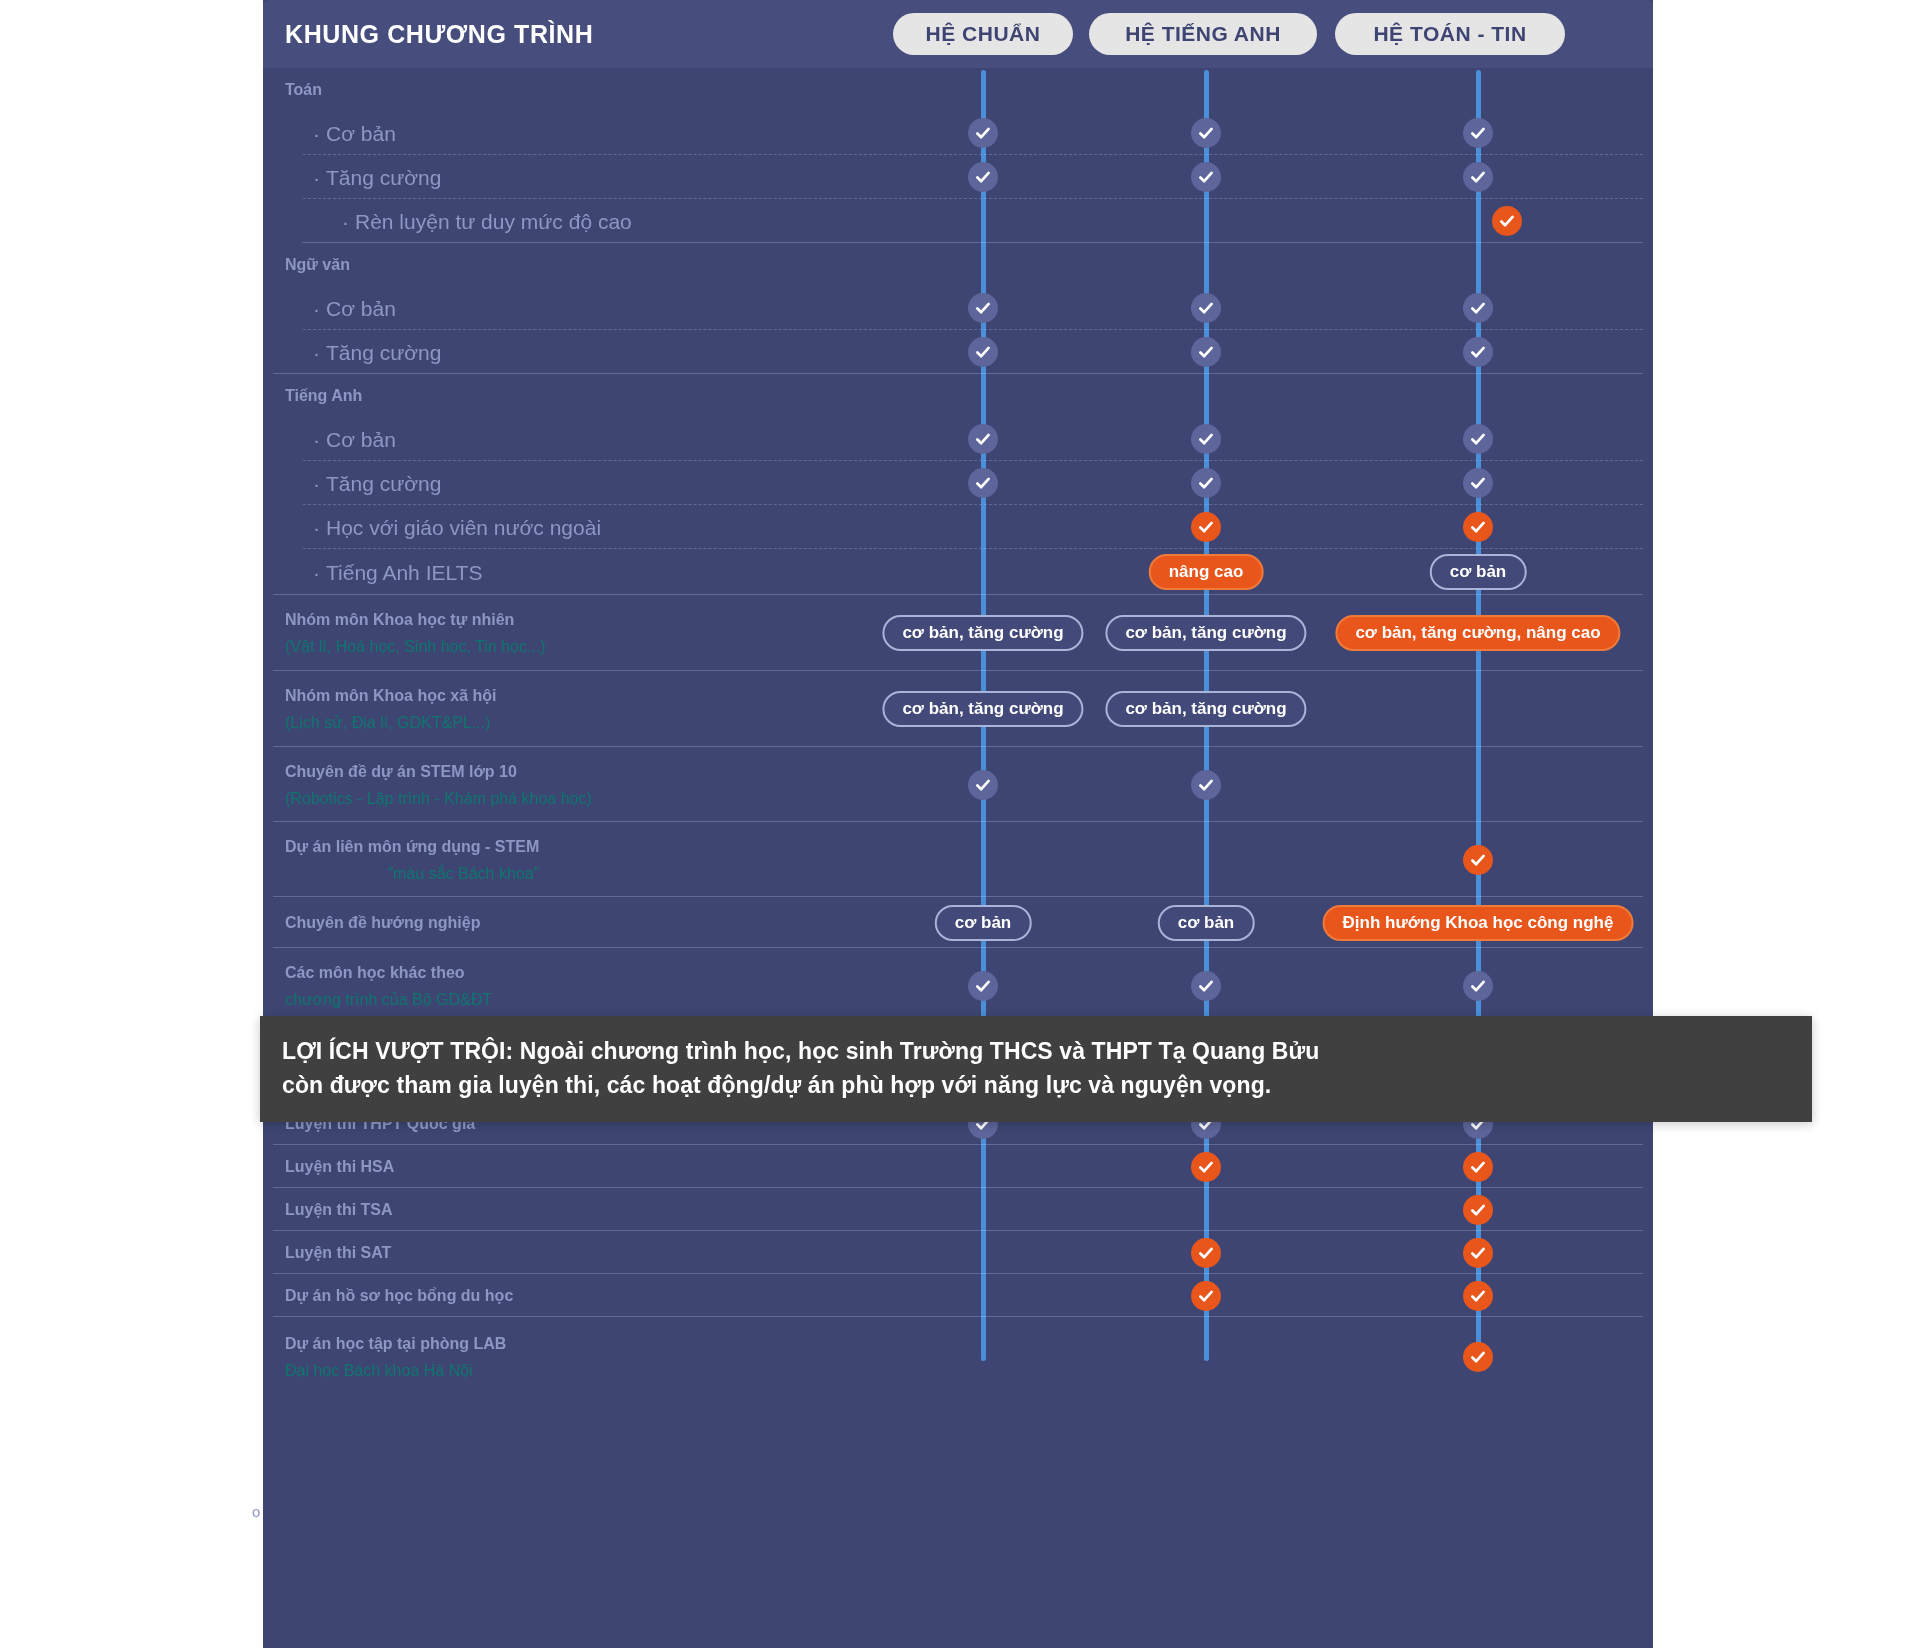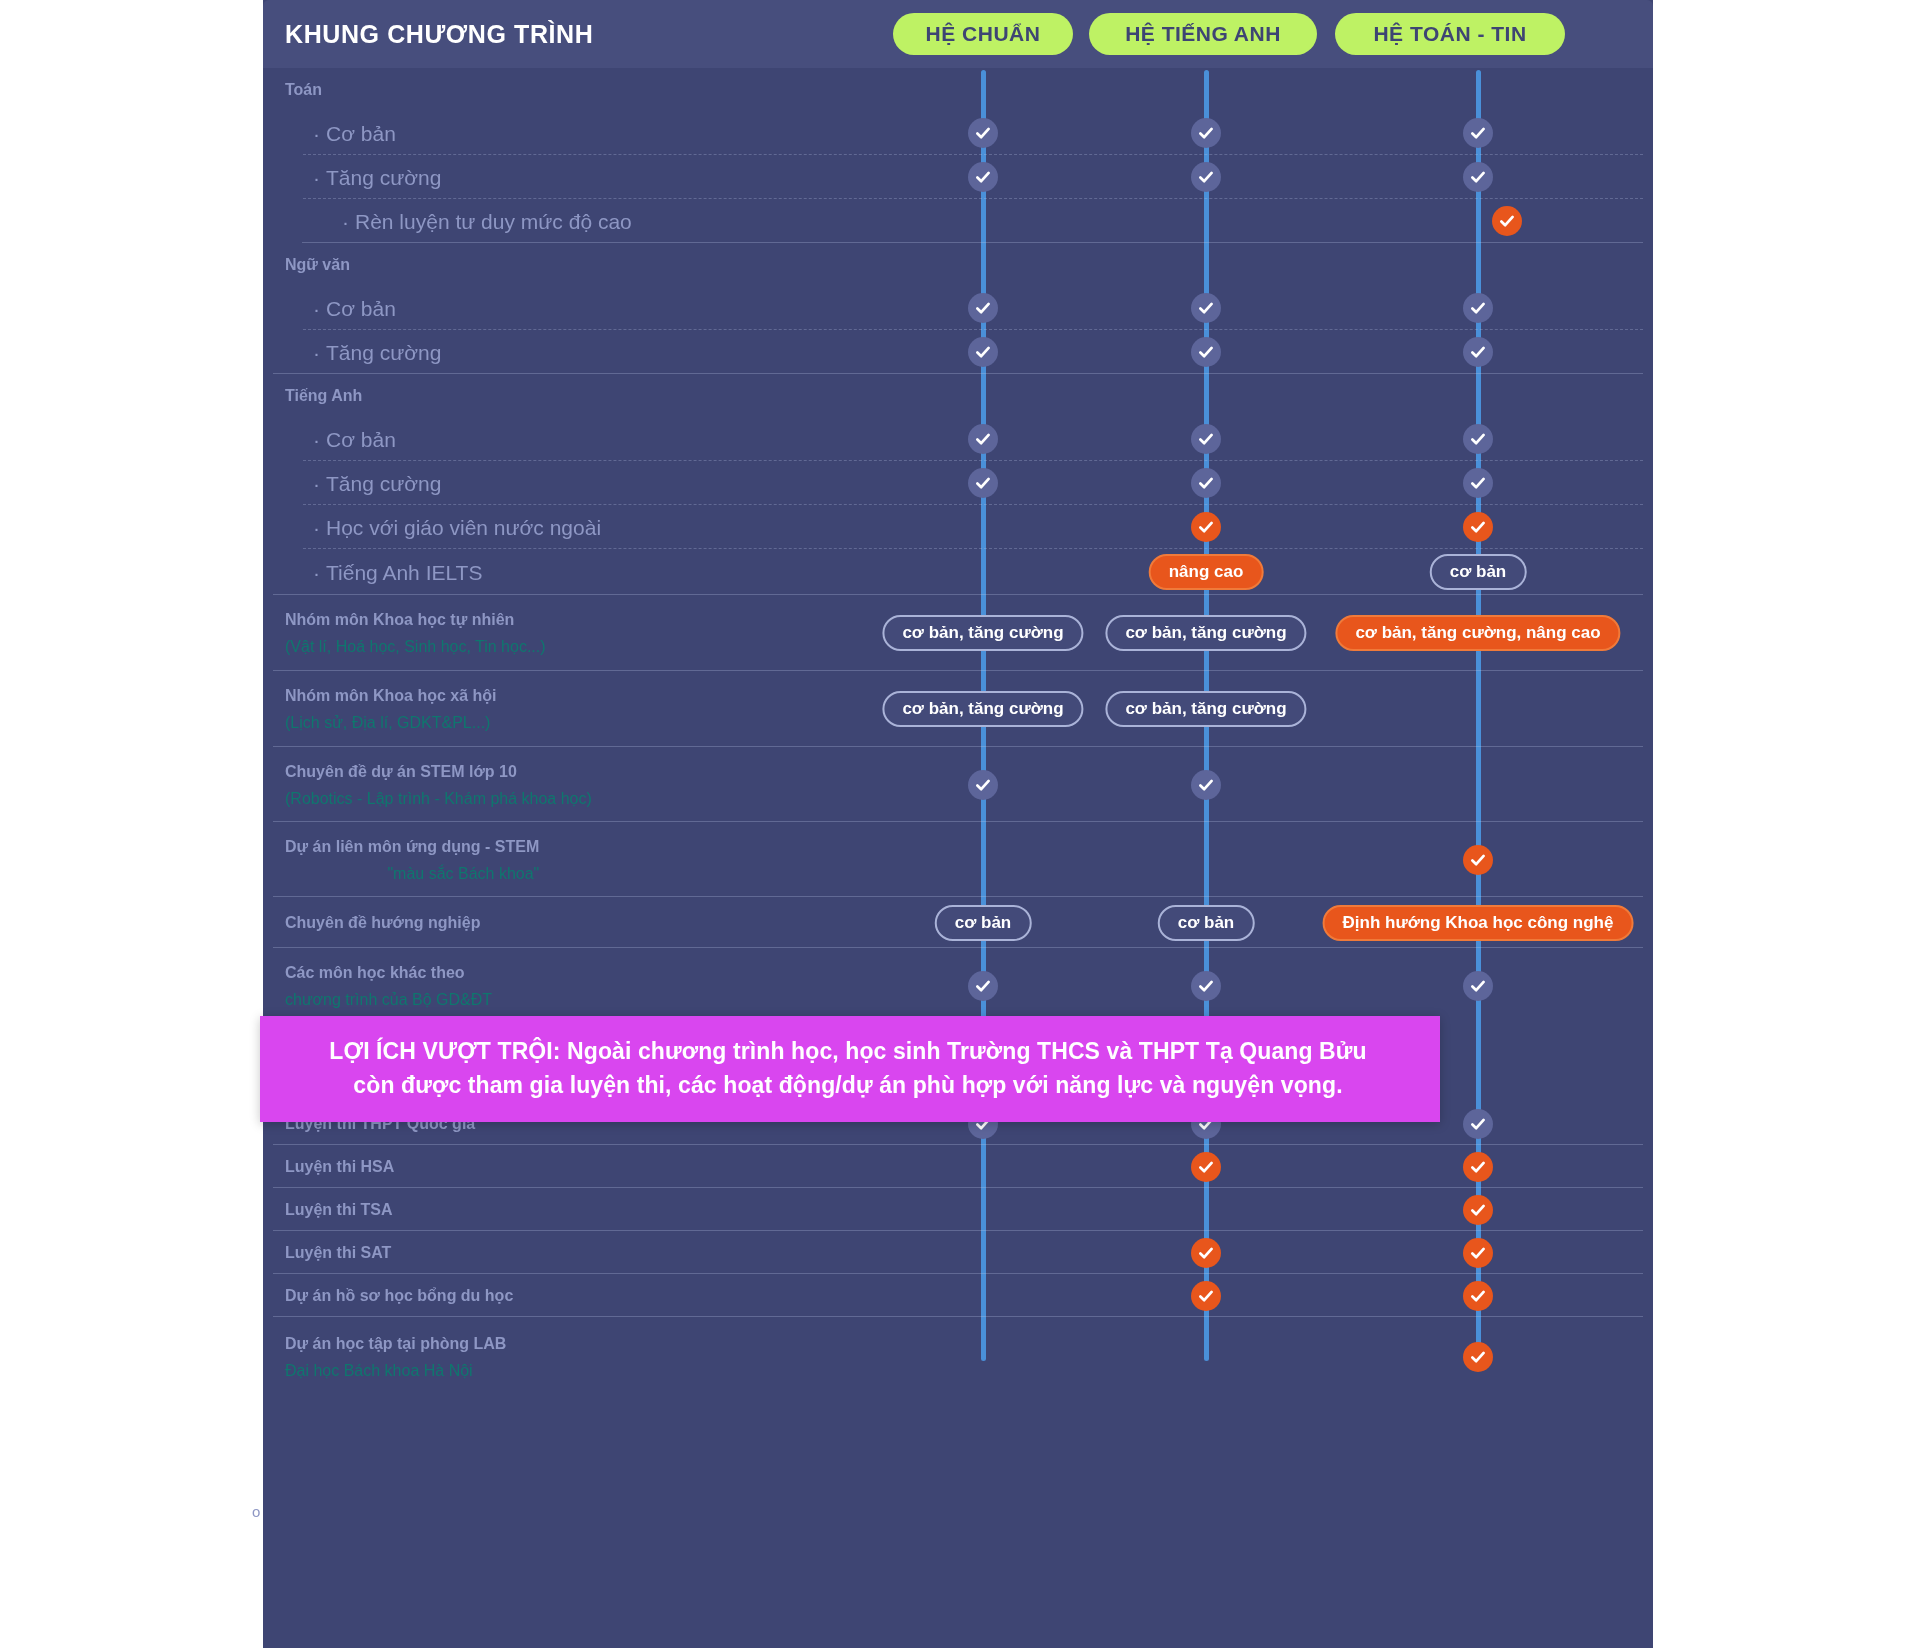--- a/index.html
+++ b/index.html
@@ -52,21 +52,21 @@
     top: 0;
     height: 68px;
     left: 0;
     width: 100%;
     pointer-events: none;
   }
   .tab {
     position: absolute;
     top: 13px;
     height: 42px;
-    background: #bef264;
+    background: #e5e5e5;
     border-radius: 21px;
     color: #3e4573;
     font-size: 21px;
     font-weight: bold;
     letter-spacing: .5px;
     display: flex;
     align-items: center;
     justify-content: center;
     white-space: nowrap;
     pointer-events: auto;
@@ -185,27 +185,26 @@
   .pill.accent {
     background: #e8561c;
     border: 2px solid #f07a3a;
     color: #ffffff;
   }
 
   
   #banner {
     position: absolute;
     left: 260px;
-    width: 1180px;
-    background: #d946ef;
+    width: 1552px;
+    background: #404040;
     box-shadow: 0 2px 10px rgba(0,0,0,.22);
     box-sizing: border-box;
     padding: 18px 26px 20px 22px;
     z-index: 8;
-    text-align: center;
   }
   #banner p {
     margin: 0;
     color: #ffffff;
     font-size: 23px;
     font-weight: bold;
     line-height: 34px;
     letter-spacing: .1px;
   }
 

